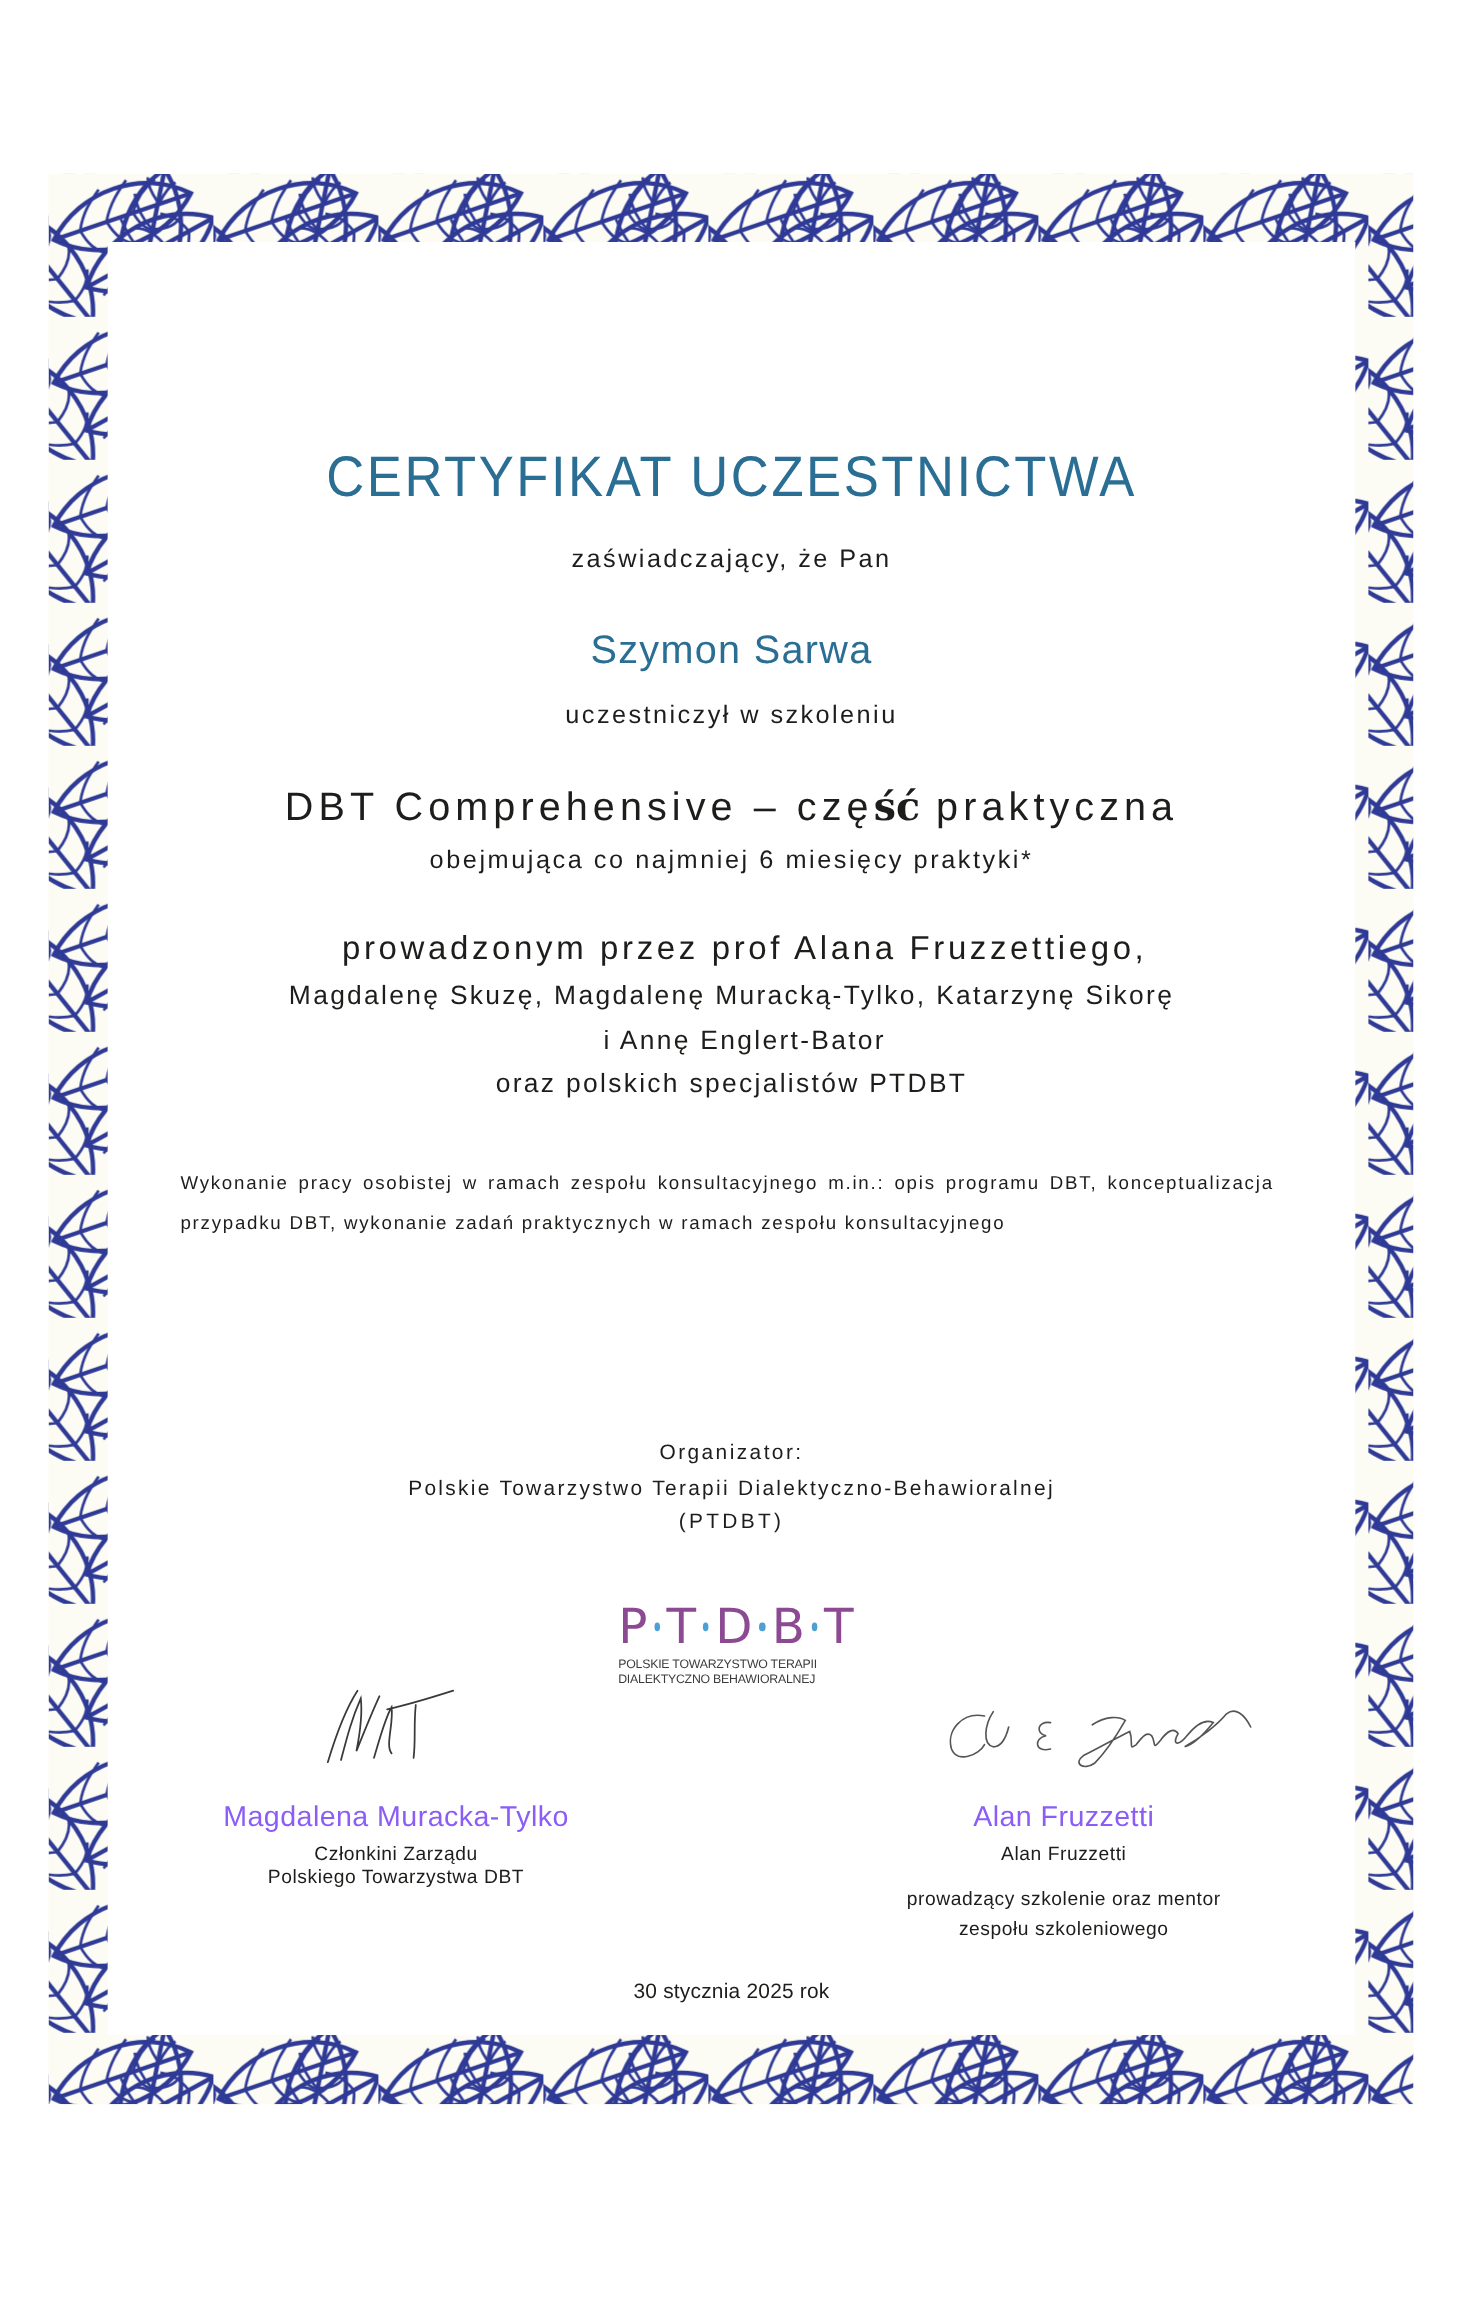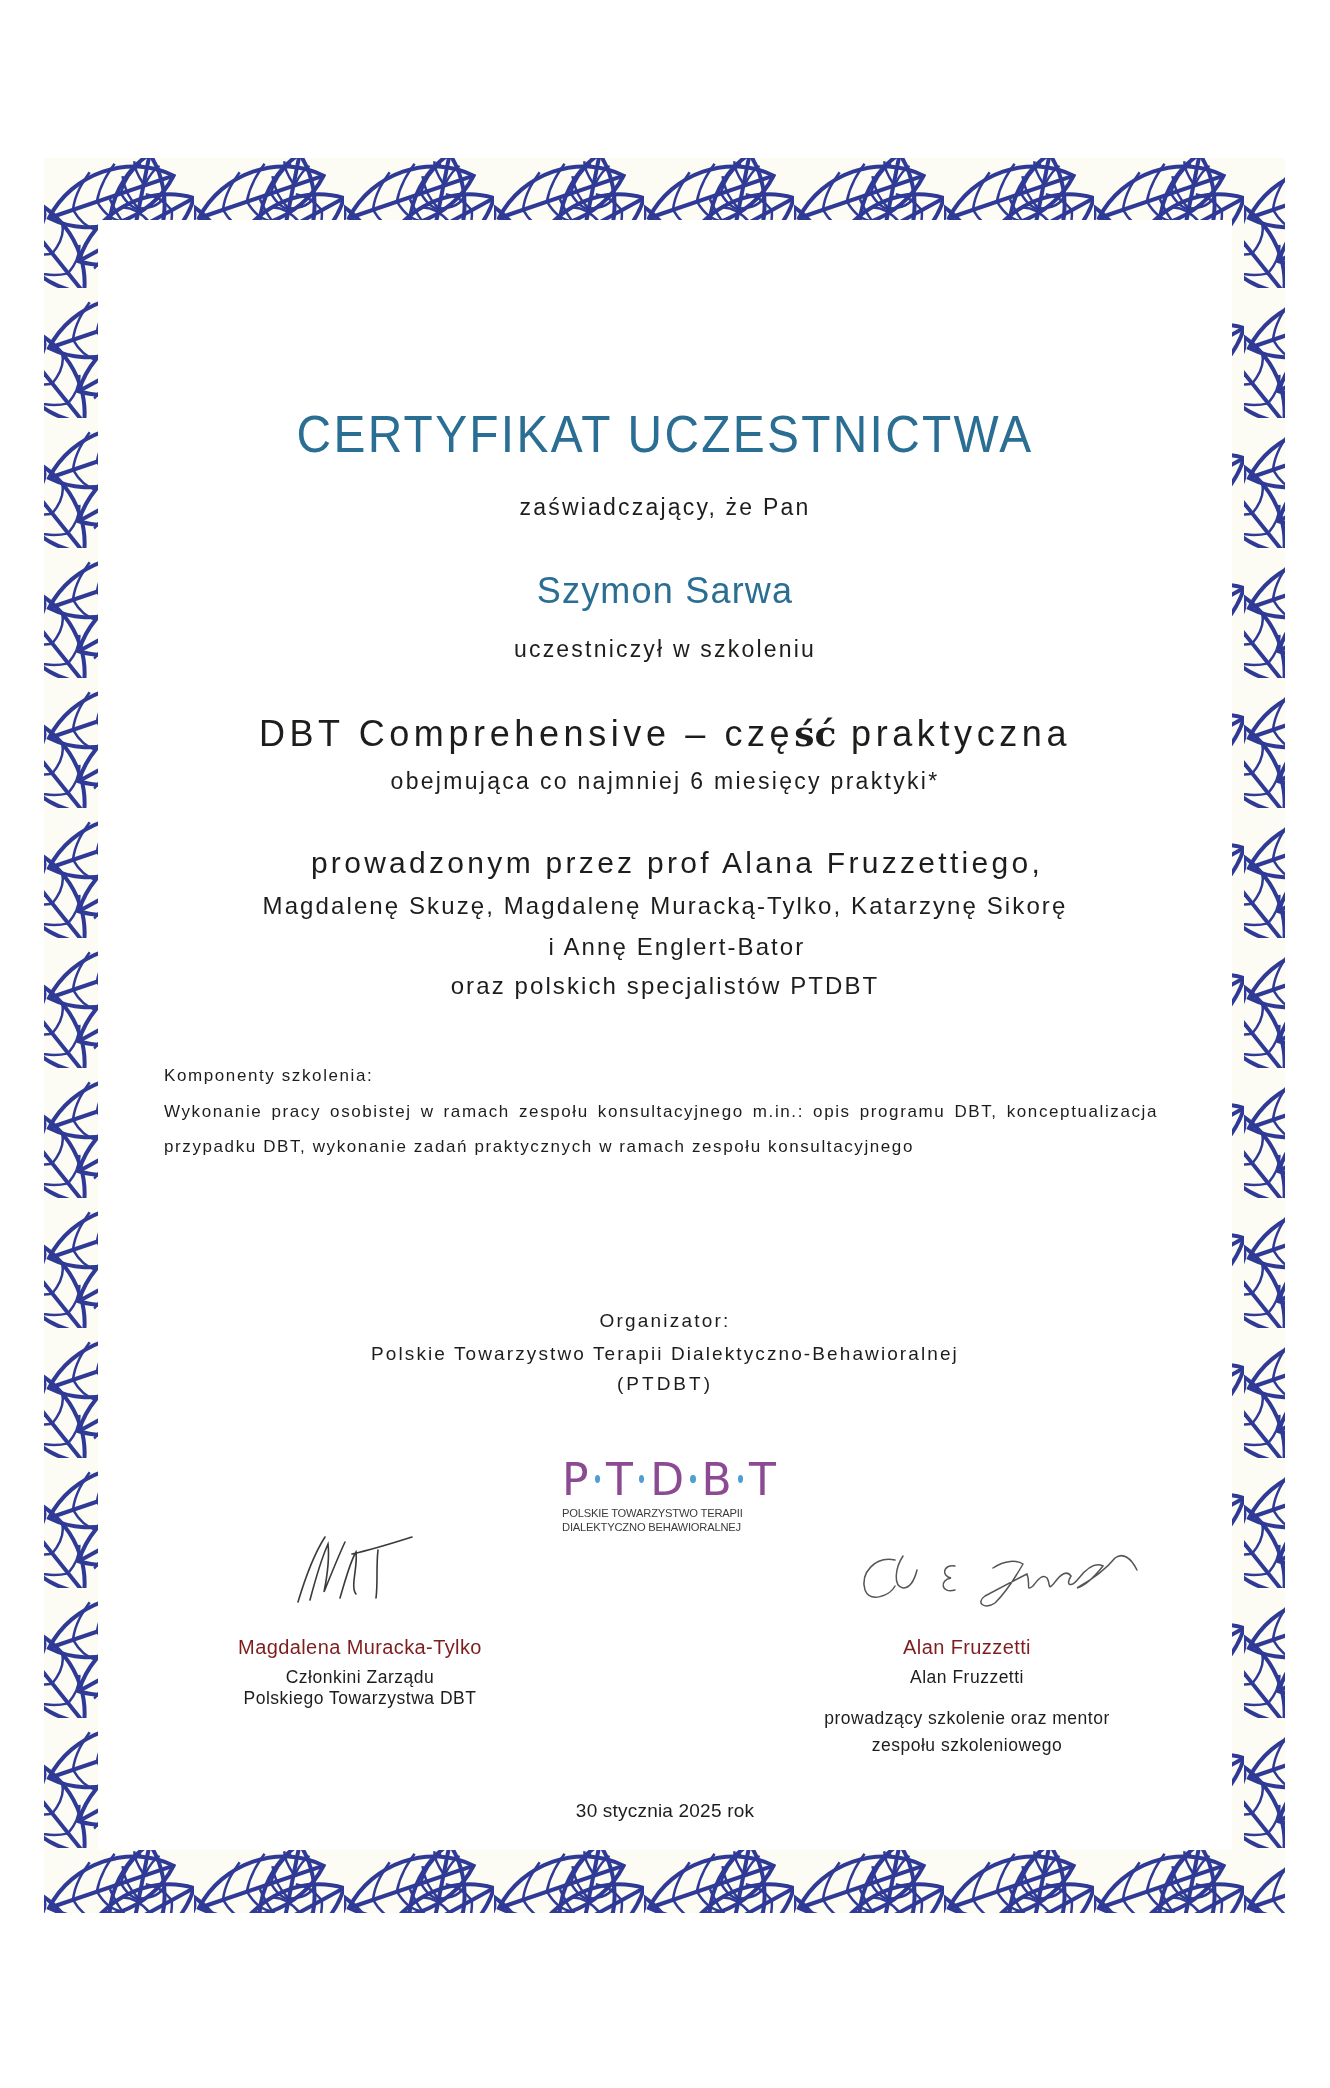--- a/index.html
+++ b/index.html
@@ -62,21 +62,21 @@
     margin-top: 6px; white-space: nowrap;
   }
 
   .sig { position: absolute; }
   .sig-left { left: 290px; top: 1532px; }
   .sig-right { left: 855px; top: 1548px; }
 
   .col { position: absolute; text-align: center; white-space: nowrap; }
   .col-left { left: 160px; width: 400px; }
   .col-right { left: 767px; width: 400px; }
-  .signer-name { font-size: 20px; color: #7f1d1d; letter-spacing: 0.4px; }
+  .signer-name { font-size: 26px; color: #8b5cf6; letter-spacing: 0.4px; }
   .signer-role { font-size: 17.5px; letter-spacing: 0.5px; }
 
   .date { top: 1800px; font-size: 19px; letter-spacing: 0.2px; }
 </style>
 </head>
 <body>
 
 <div class="frame">
   <svg class="border-art" width="1241" height="1755" viewBox="0 0 1241 1755">
     <defs>
@@ -105,21 +105,20 @@
 
 <div class="line course"><span>DBT Comprehensive – czę</span><b>ść</b><span> praktyczna</span></div>
 <div class="line course-sub">obejmująca co najmniej 6 miesięcy praktyki*</div>
 
 <div class="line led1">prowadzonym przez prof Alana Fruzzettiego,</div>
 <div class="line led2">Magdalenę Skuzę, Magdalenę Muracką-Tylko, Katarzynę Sikorę</div>
 <div class="line led3">i Annę Englert-Bator</div>
 <div class="line led4">oraz polskich specjalistów PTDBT</div>
 
 <div class="components">
-  <p>Komponenty szkolenia:</p>
   <p class="last">Wykonanie pracy osobistej w ramach zespołu konsultacyjnego m.in.: opis programu DBT, konceptualizacja przypadku DBT, wykonanie zadań praktycznych w ramach zespołu konsultacyjnego</p>
 </div>
 
 <div class="line org1">Organizator:</div>
 <div class="line org2">Polskie Towarzystwo Terapii Dialektyczno-Behawioralnej</div>
 <div class="line org3">(PTDBT)</div>
 
 <div class="logo">
   <div class="logo-letters">
     <span>P</span>

